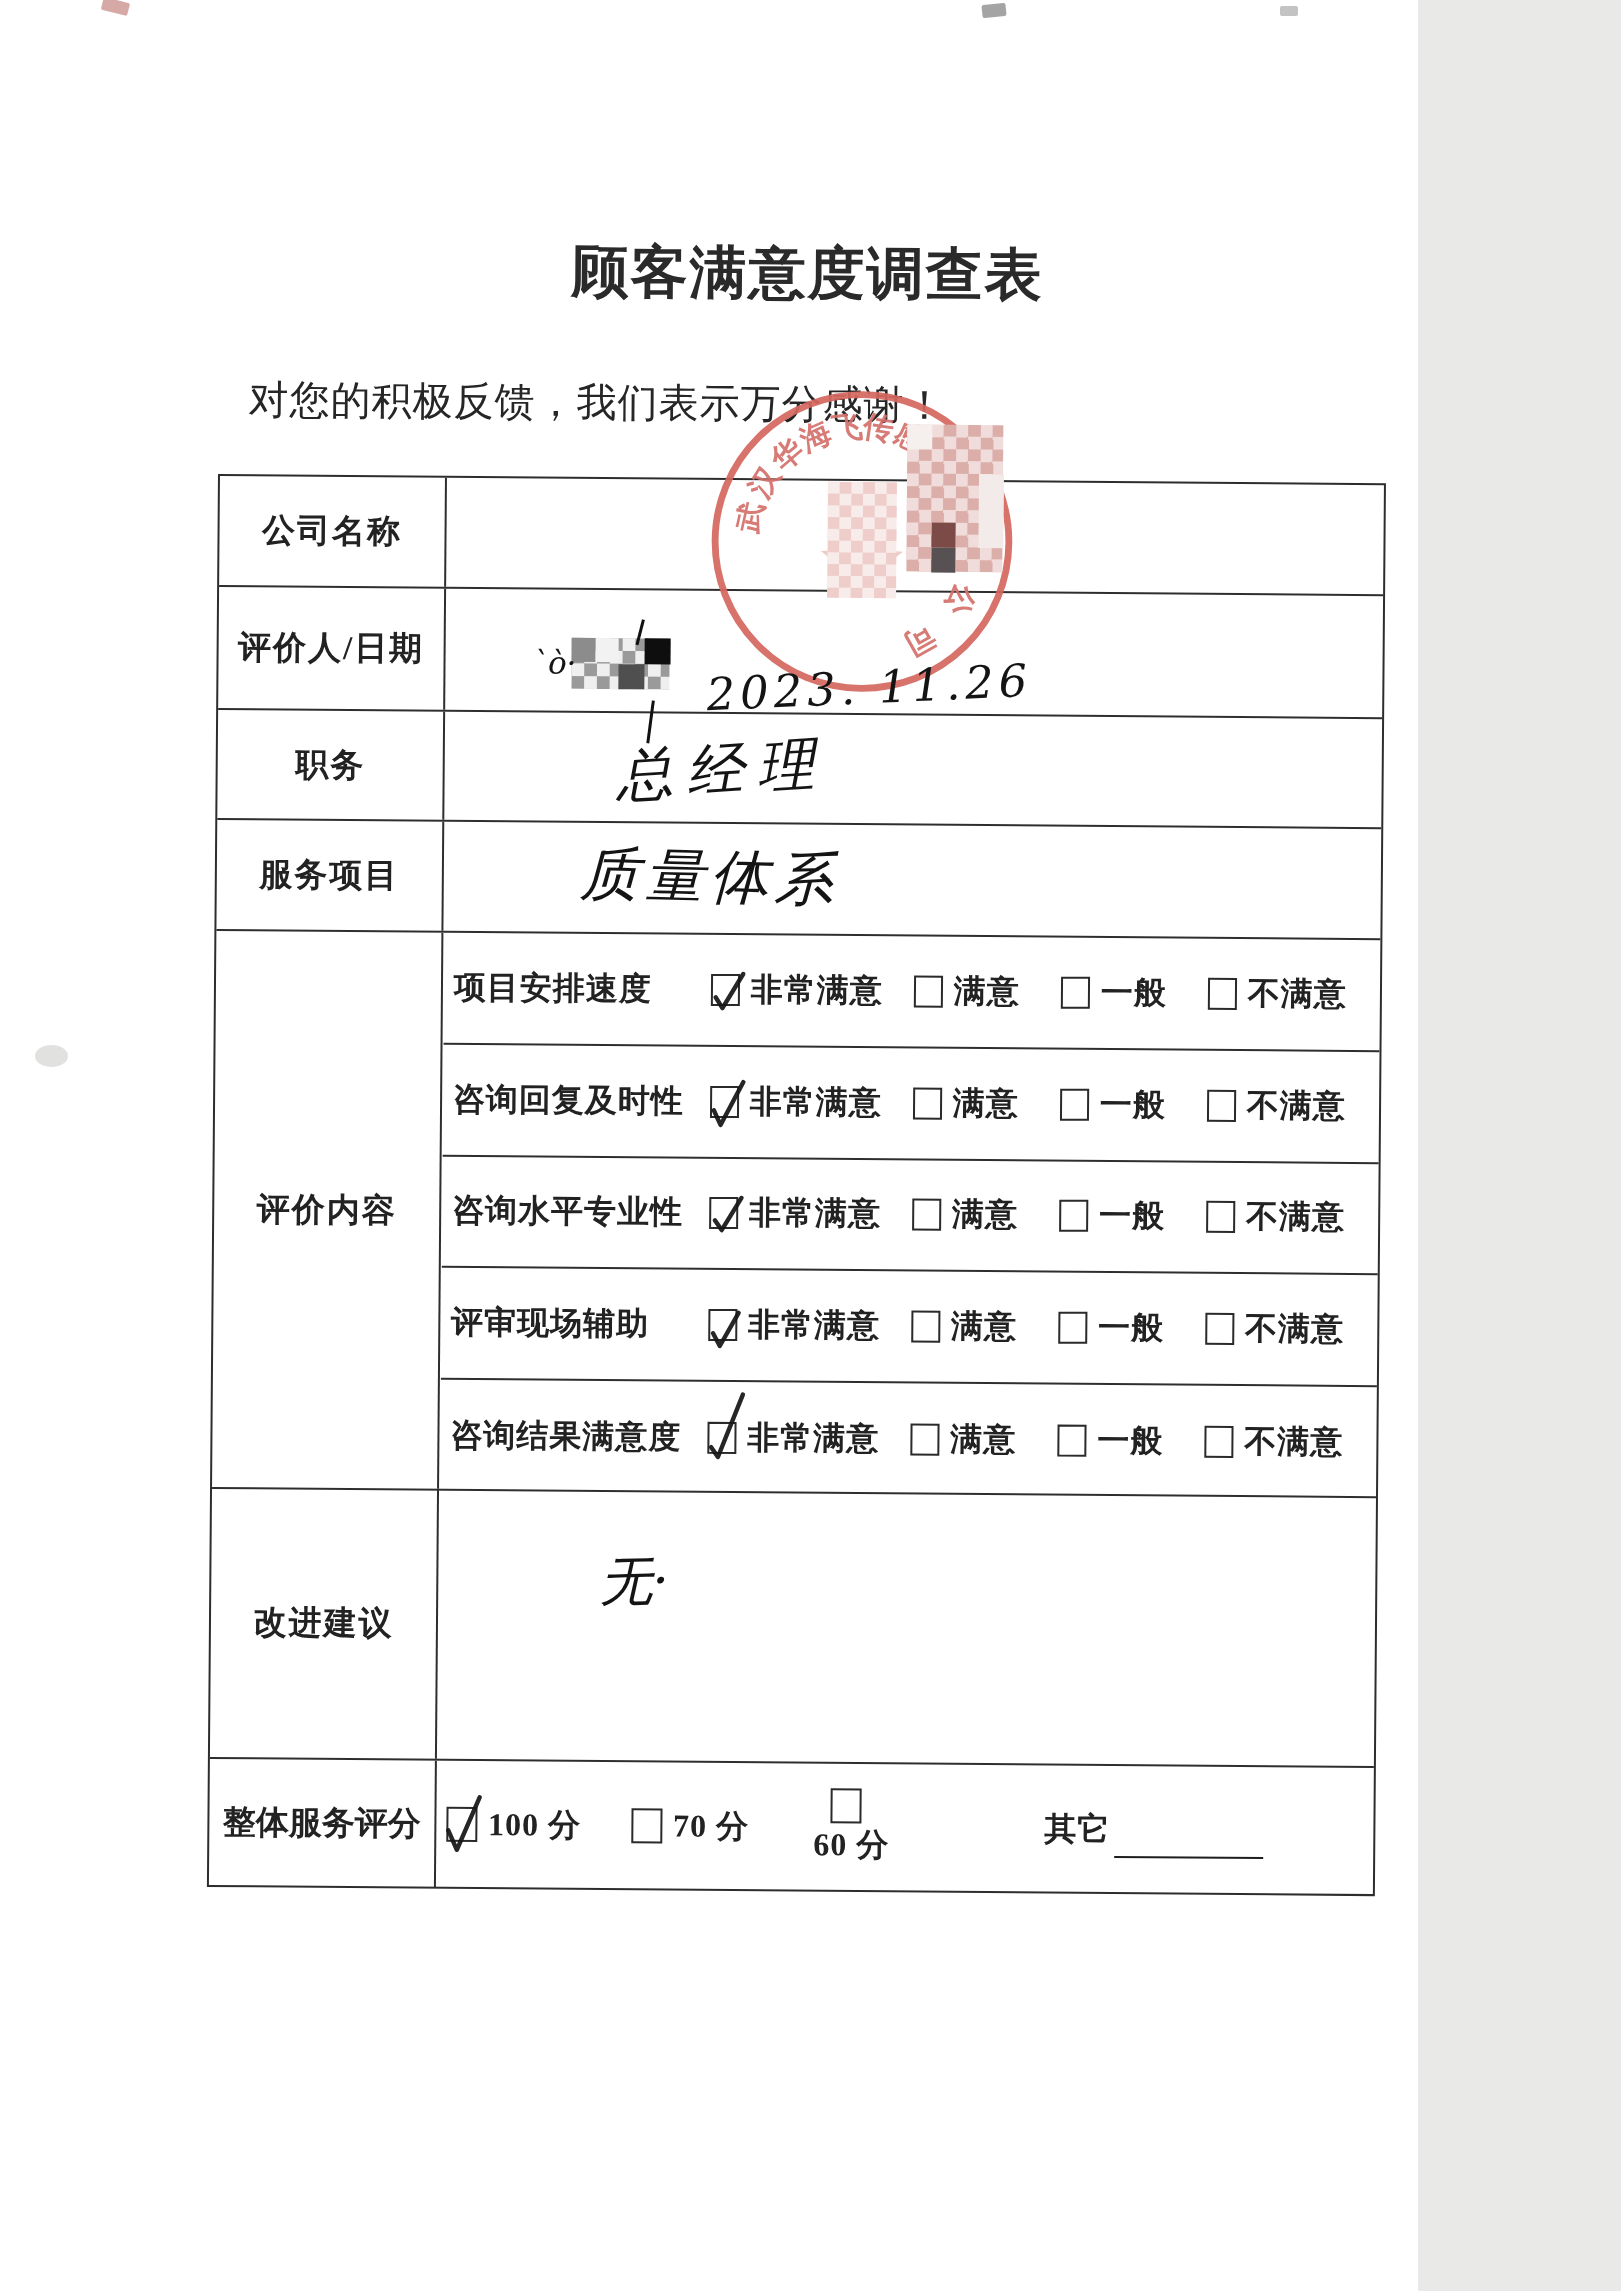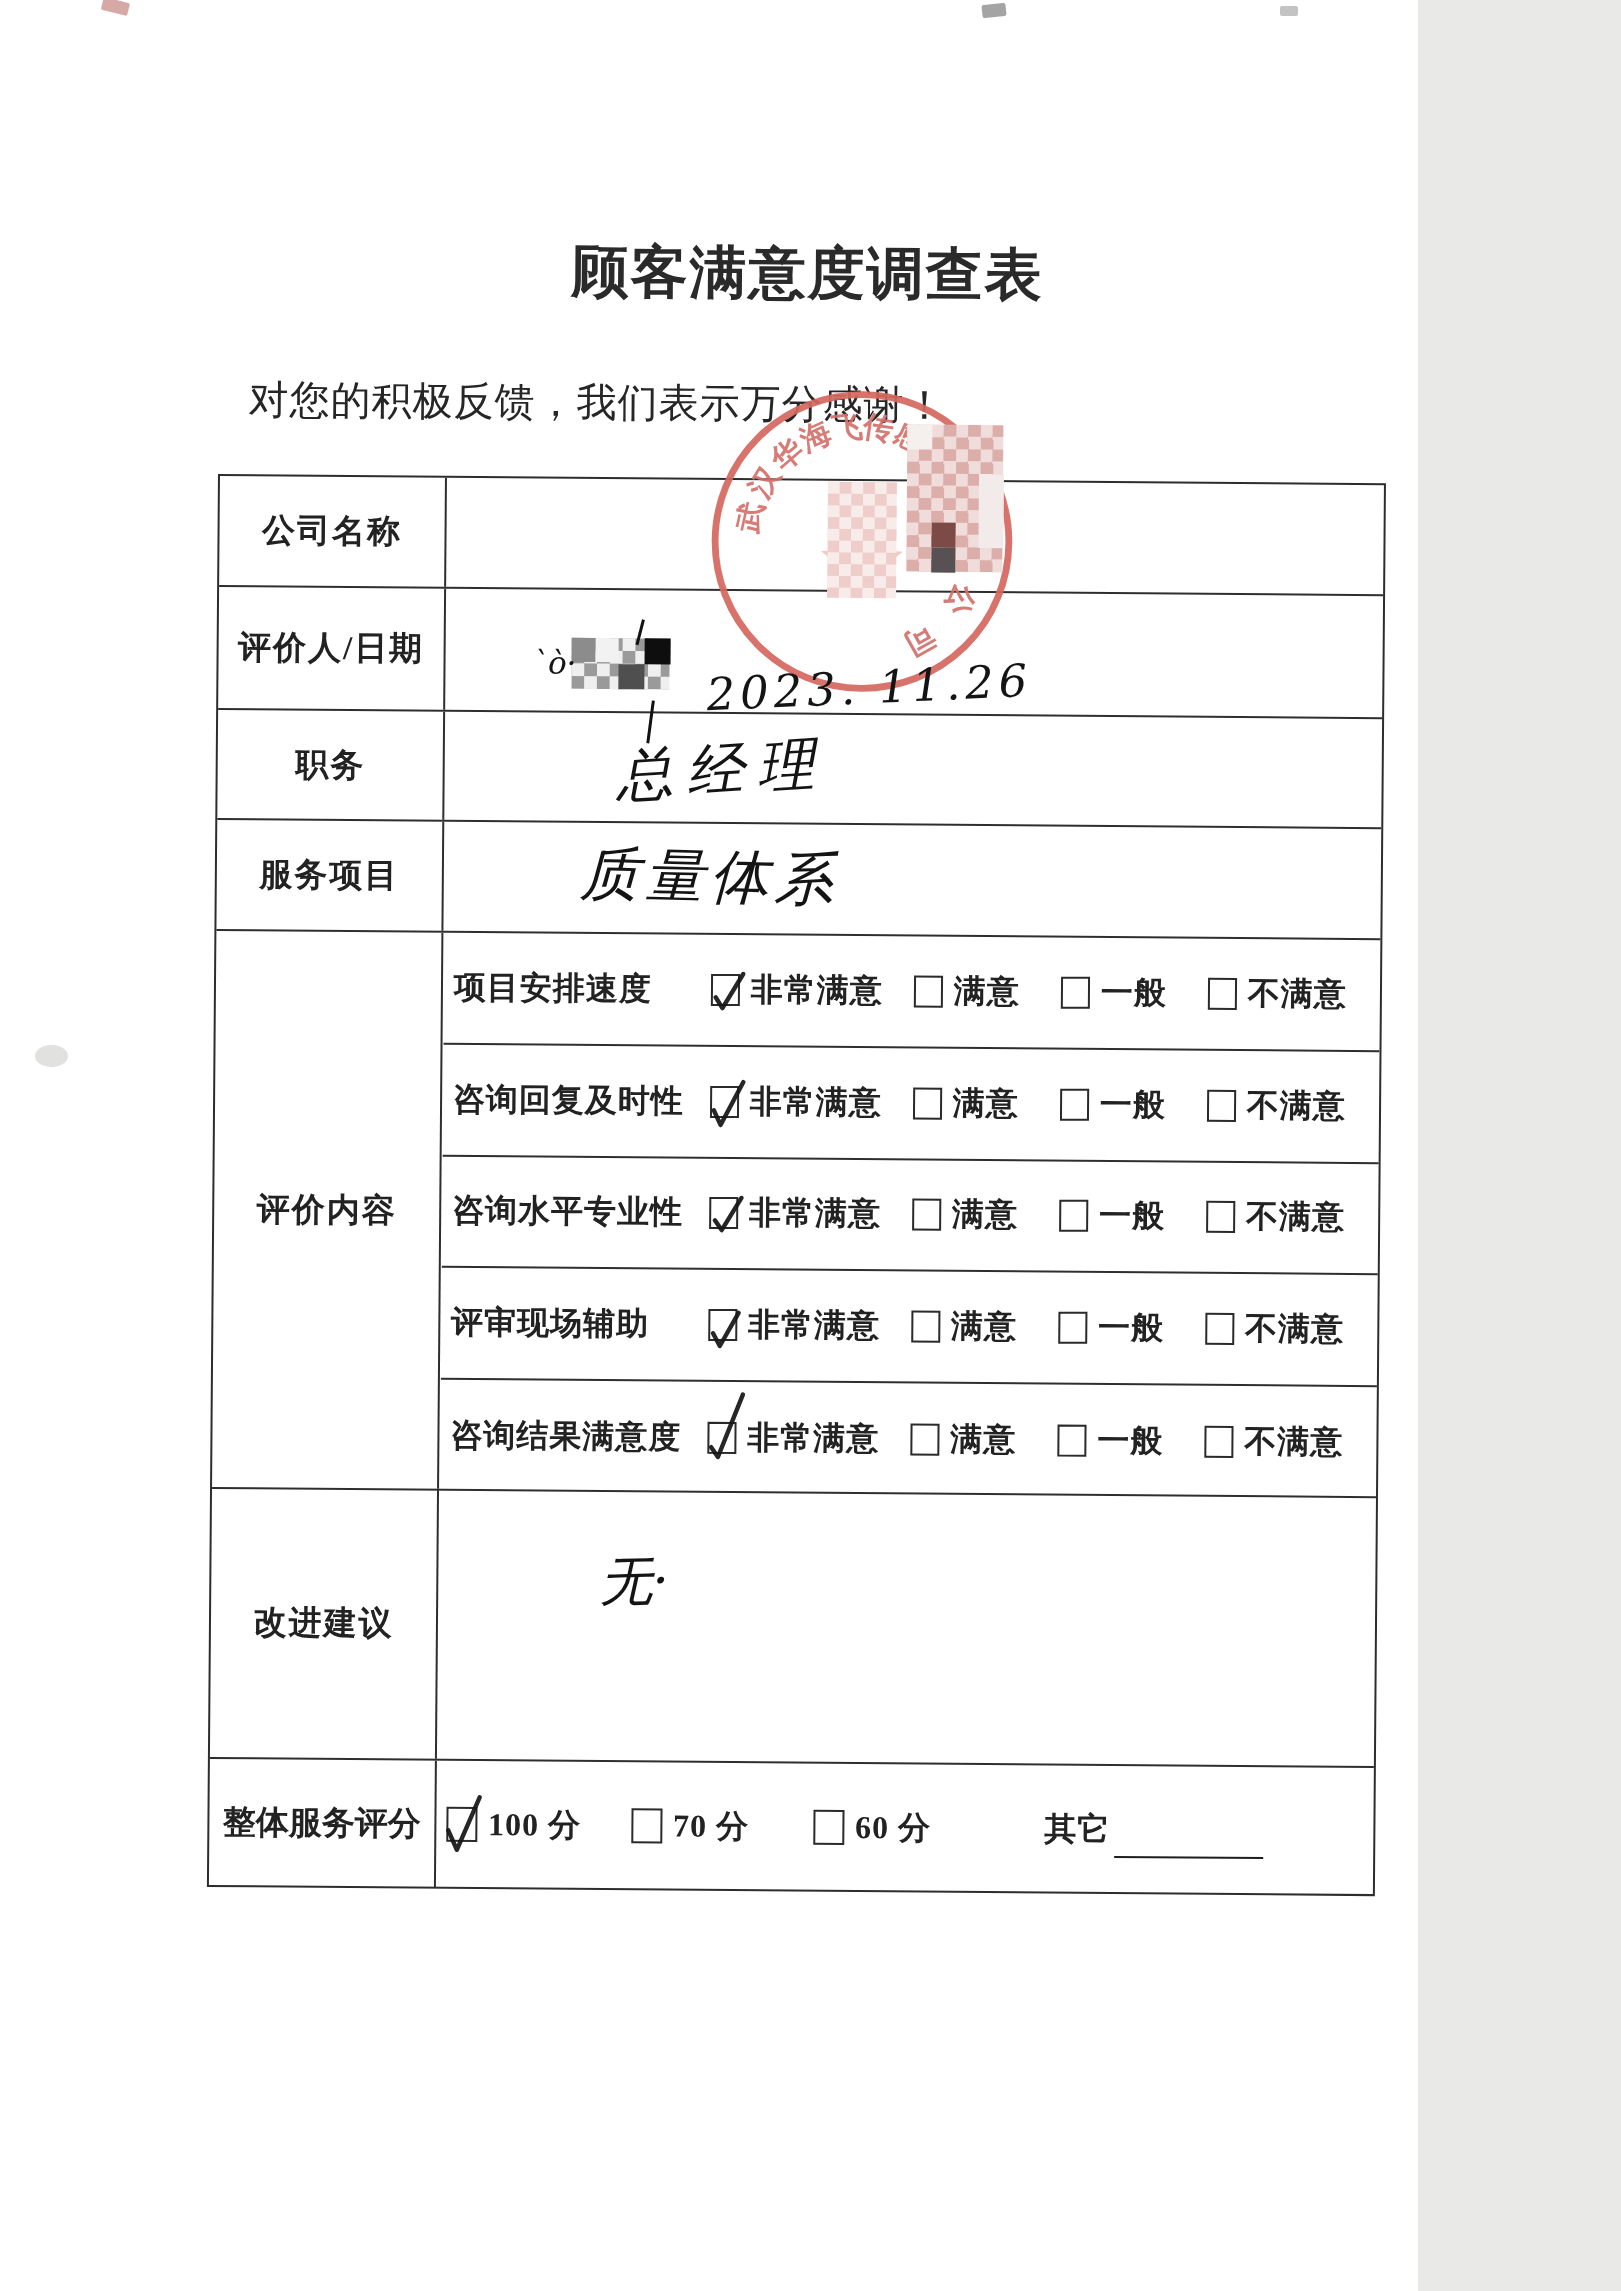--- a/index.html
+++ b/index.html
@@ -291,21 +291,21 @@
               <svg class="check" viewBox="0 0 46 72">
                   <polyline points="8,44 17,64 40,10"></polyline>
                 </svg>
             </span>
             <span class="optlabel">100 分</span>
           </span>
           <span class="opt" style="left:194px;">
             <span class="box" style="width:31px;height:35px;"></span>
             <span class="optlabel">70 分</span>
           </span>
-          <span class="opt" style="left:376px;">
+          <span class="opt" style="left:376px;flex-direction:column;">
             <span class="box" style="width:31px;height:35px;"></span>
             <span class="optlabel">60 分</span>
           </span>
           <span class="opt" style="left:607px;">
             <span class="optlabel">其它</span>
             <span class="other-line"></span>
           </span>
         </div>
       </div>
 

